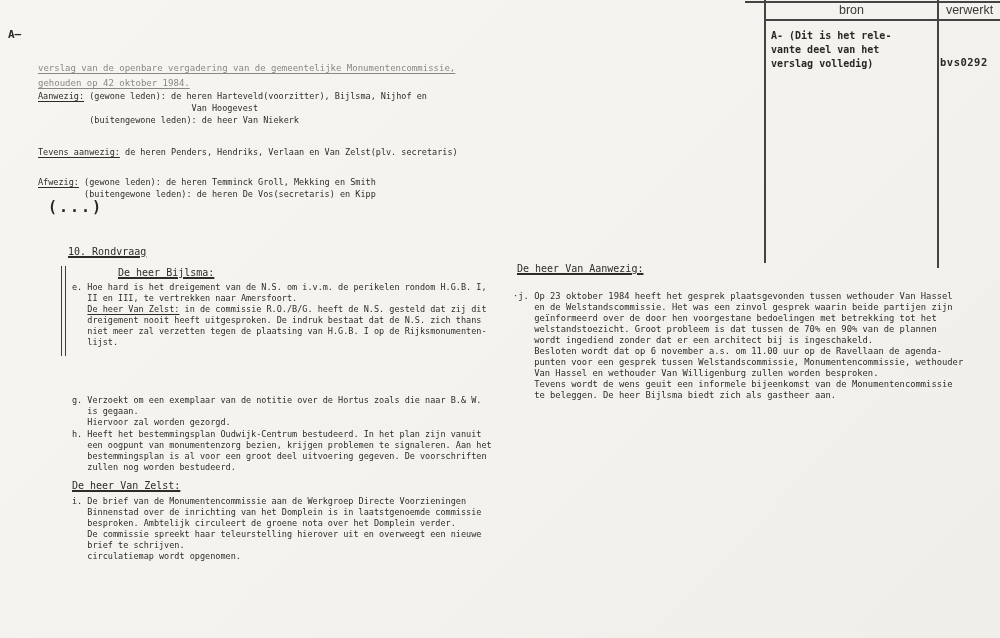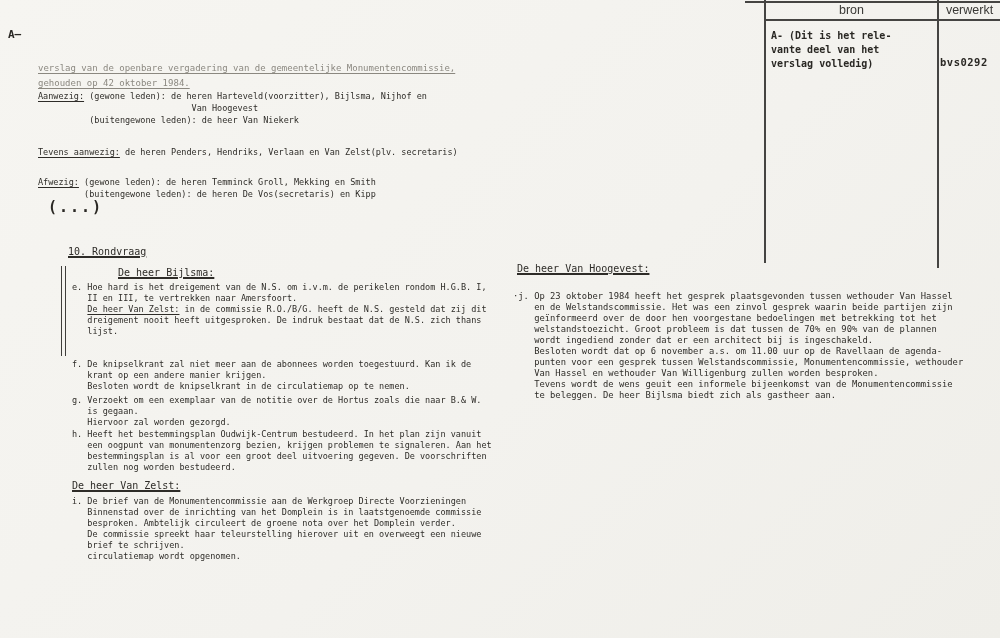--- a/index.html
+++ b/index.html
@@ -76,28 +76,24 @@
 
   <div class="marginbar"></div>
 
   <div class="abs heading" style="left:72px;top:267px;margin-left:46px;"><span class="ul">De heer Bijlsma:</span></div>
 
   <div class="abs mono-s" style="left:72px;top:282px;">
     <div class="line">e. Hoe hard is het dreigement van de N.S. om i.v.m. de perikelen rondom H.G.B. I,</div>
     <div class="line">   II en III, te vertrekken naar Amersfoort.</div>
     <div class="line"><span>   </span><span class="ul">De heer Van Zelst:</span><span> in de commissie R.O./B/G. heeft de N.S. gesteld dat zij dit</span></div>
     <div class="line">   dreigement nooit heeft uitgesproken. De indruk bestaat dat de N.S. zich thans</div>
+    <div class="line">   niet meer zal verzetten tegen de plaatsing van H.G.B. I op de Rijksmonumenten-</div>
     <div class="line">   lijst.</div>
   </div>
 
-  <div class="abs mono-s" style="left:72px;top:359px;">
-    <div class="line">f. De knipselkrant zal niet meer aan de abonnees worden toegestuurd. Kan ik de</div>
-    <div class="line">   krant op een andere manier krijgen.</div>
-    <div class="line">   Besloten wordt de knipselkrant in de circulatiemap op te nemen.</div>
-  </div>
 
   <div class="abs mono-s" style="left:72px;top:395px;">
     <div class="line">g. Verzoekt om een exemplaar van de notitie over de Hortus zoals die naar B.&amp; W.</div>
     <div class="line">   is gegaan.</div>
     <div class="line">   Hiervoor zal worden gezorgd.</div>
   </div>
 
   <div class="abs mono-s" style="left:72px;top:429px;">
     <div class="line">h. Heeft het bestemmingsplan Oudwijk-Centrum bestudeerd. In het plan zijn vanuit</div>
     <div class="line">   een oogpunt van monumentenzorg bezien, krijgen problemen te signaleren. Aan het</div>
@@ -109,21 +105,21 @@
 
   <div class="abs mono-s" style="left:72px;top:496px;">
     <div class="line">i. De brief van de Monumentencommissie aan de Werkgroep Directe Voorzieningen</div>
     <div class="line">   Binnenstad over de inrichting van het Domplein is in laatstgenoemde commissie</div>
     <div class="line">   besproken. Ambtelijk circuleert de groene nota over het Domplein verder.</div>
     <div class="line">   De commissie spreekt haar teleurstelling hierover uit en overweegt een nieuwe</div>
     <div class="line">   brief te schrijven.</div>
     <div class="line">   circulatiemap wordt opgenomen.</div>
   </div>
 
-  <div class="abs heading" style="left:517px;top:263px;"><span class="ul">De heer Van Hoogevest:</span></div>
+  <div class="abs heading" style="left:517px;top:263px;"><span class="ul">De heer Van Aanwezig:</span></div>
 
   <div class="abs mono-r" style="left:513px;top:279px;margin-top:12px;">
     <div class="line">·j. Op 23 oktober 1984 heeft het gesprek plaatsgevonden tussen wethouder Van Hassel</div>
     <div class="line">    en de Welstandscommissie. Het was een zinvol gesprek waarin beide partijen zijn</div>
     <div class="line">    geïnformeerd over de door hen voorgestane bedoelingen met betrekking tot het</div>
     <div class="line">    welstandstoezicht. Groot probleem is dat tussen de 70% en 90% van de plannen</div>
     <div class="line">    wordt ingediend zonder dat er een architect bij is ingeschakeld.</div>
     <div class="line">    Besloten wordt dat op 6 november a.s. om 11.00 uur op de Ravellaan de agenda-</div>
     <div class="line">    punten voor een gesprek tussen Welstandscommissie, Monumentencommissie, wethouder</div>
     <div class="line">    Van Hassel en wethouder Van Willigenburg zullen worden besproken.</div>

